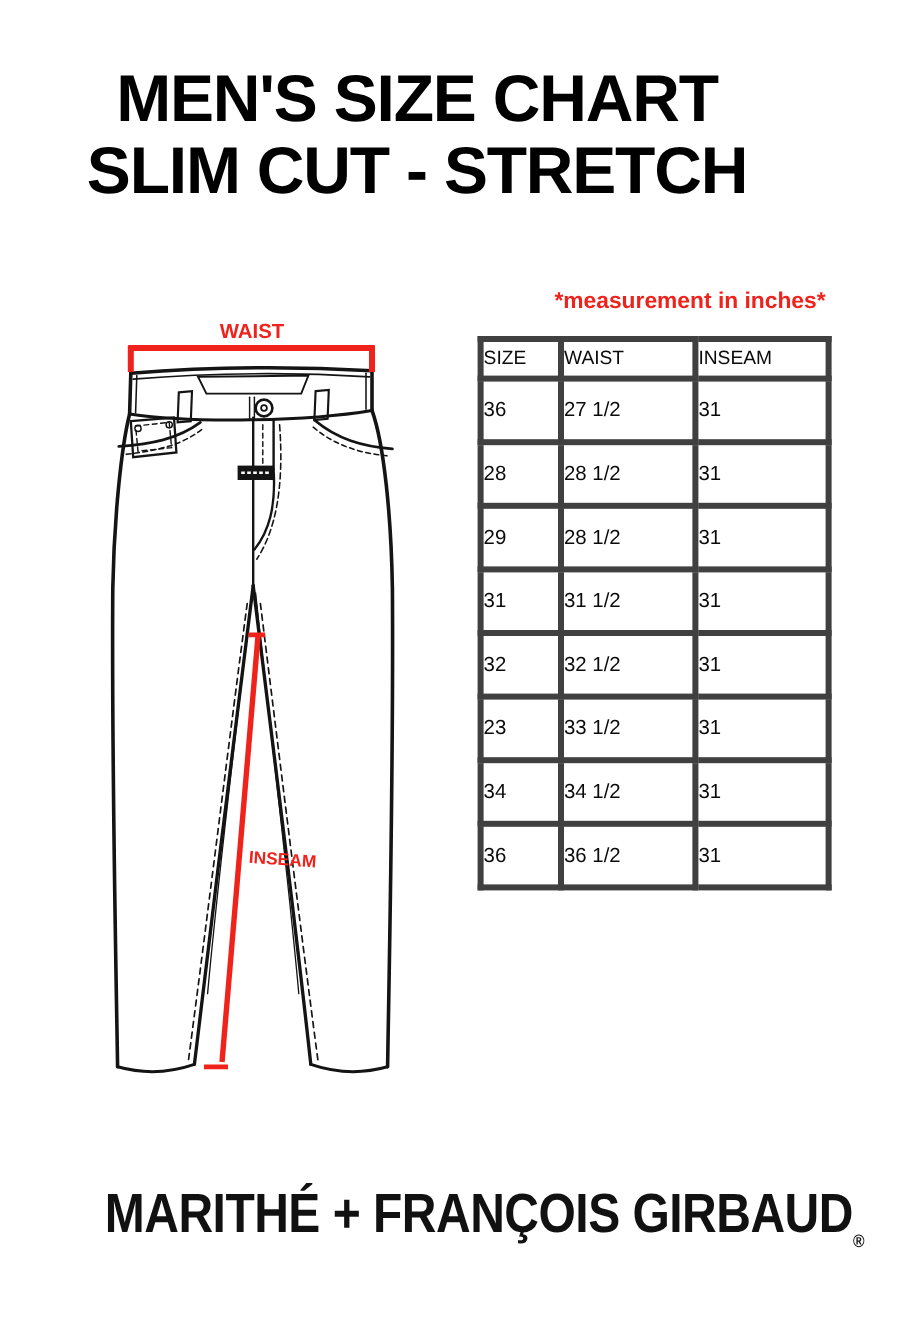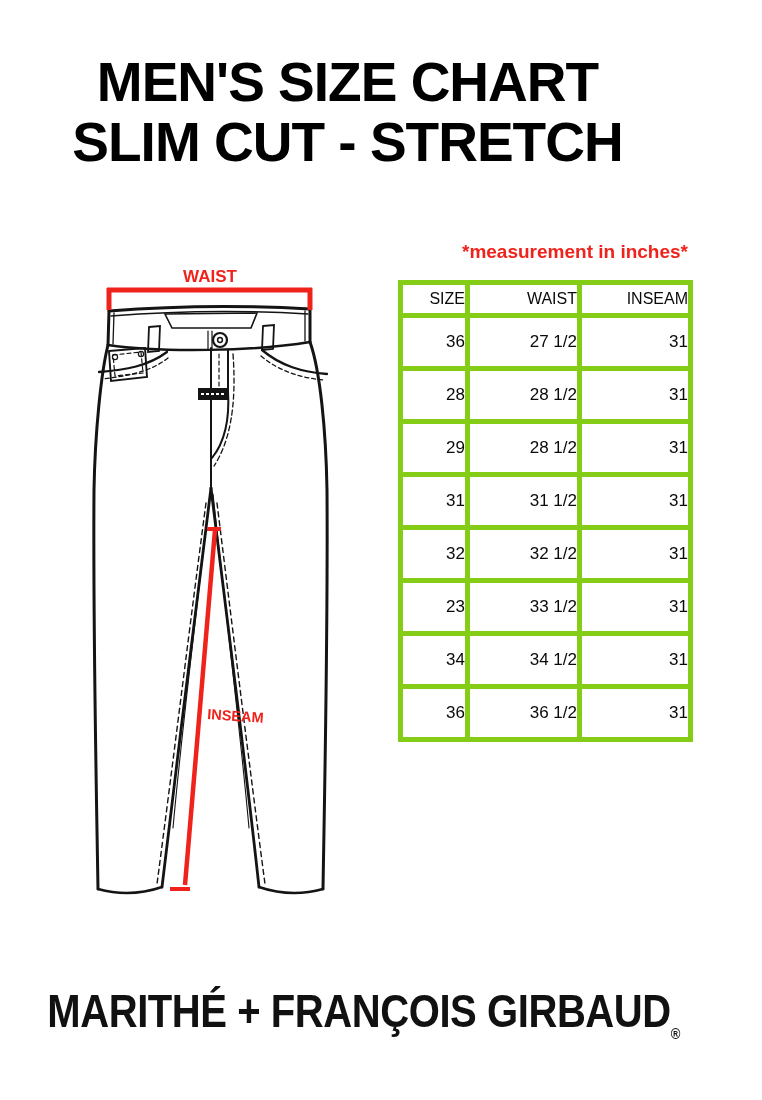--- a/index.html
+++ b/index.html
@@ -14,30 +14,30 @@
   }
   .note {
     position:absolute; top:241px; left:398px; width:290px; text-align:right;
     font-size:19px; font-weight:bold; color:#f0231c; line-height:22px;
   }
   table.size-table {
     position:absolute; left:398px; top:280px; width:290px;
     border-collapse:collapse; table-layout:fixed; background:#fff;
   }
   .size-table th, .size-table td {
-    border:5px solid #84cc16; text-align:right; vertical-align:middle;
+    border:5px solid #404040; text-align:left; vertical-align:middle;
     font-weight:400; color:#0a0a0a; background:#fff; padding:0;
   }
   .size-table th { height:33px; font-size:16px; }
   .size-table td { height:53px; font-size:17px; }
   .col-size  { width:67px; }
   .col-waist { width:112px; }
   .col-inseam{ width:111px; }
   .jeans-figure { position:absolute; left:78px; top:258px; width:290px; height:650px; }
-  .brand-wrap { position:absolute; top:984px; left:0; width:618px; text-align:center; }
+  .brand-wrap { position:absolute; top:984px; left:0; width:618px; text-align:center;padding-left:40px; }
   .brand {
     display:inline-block; white-space:nowrap; font-weight:bold; font-size:46px;
     letter-spacing:-0.5px; color:#111; transform:scaleX(0.87); transform-origin:50% 50%;
   }
   .reg-mark { font-size:15px; font-weight:bold; position:relative; top:12px; letter-spacing:0; }
 </style>
 </head>
 <body>
 
 <div class="page">

